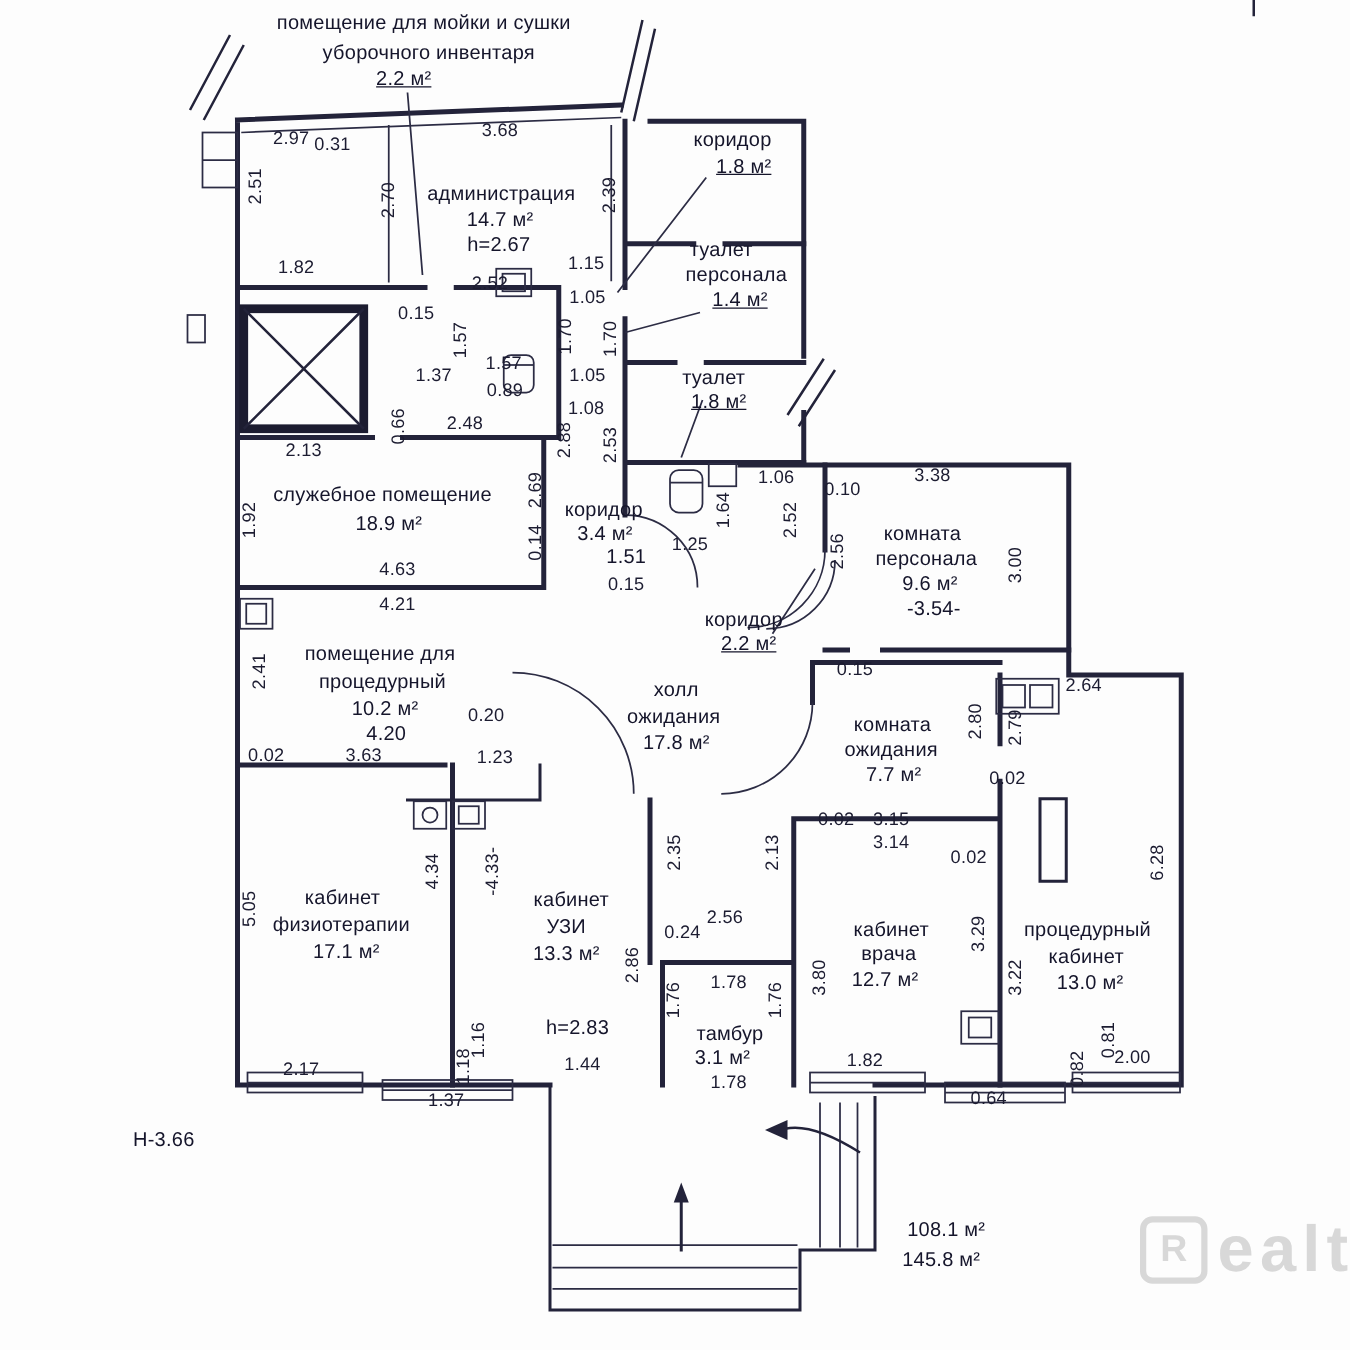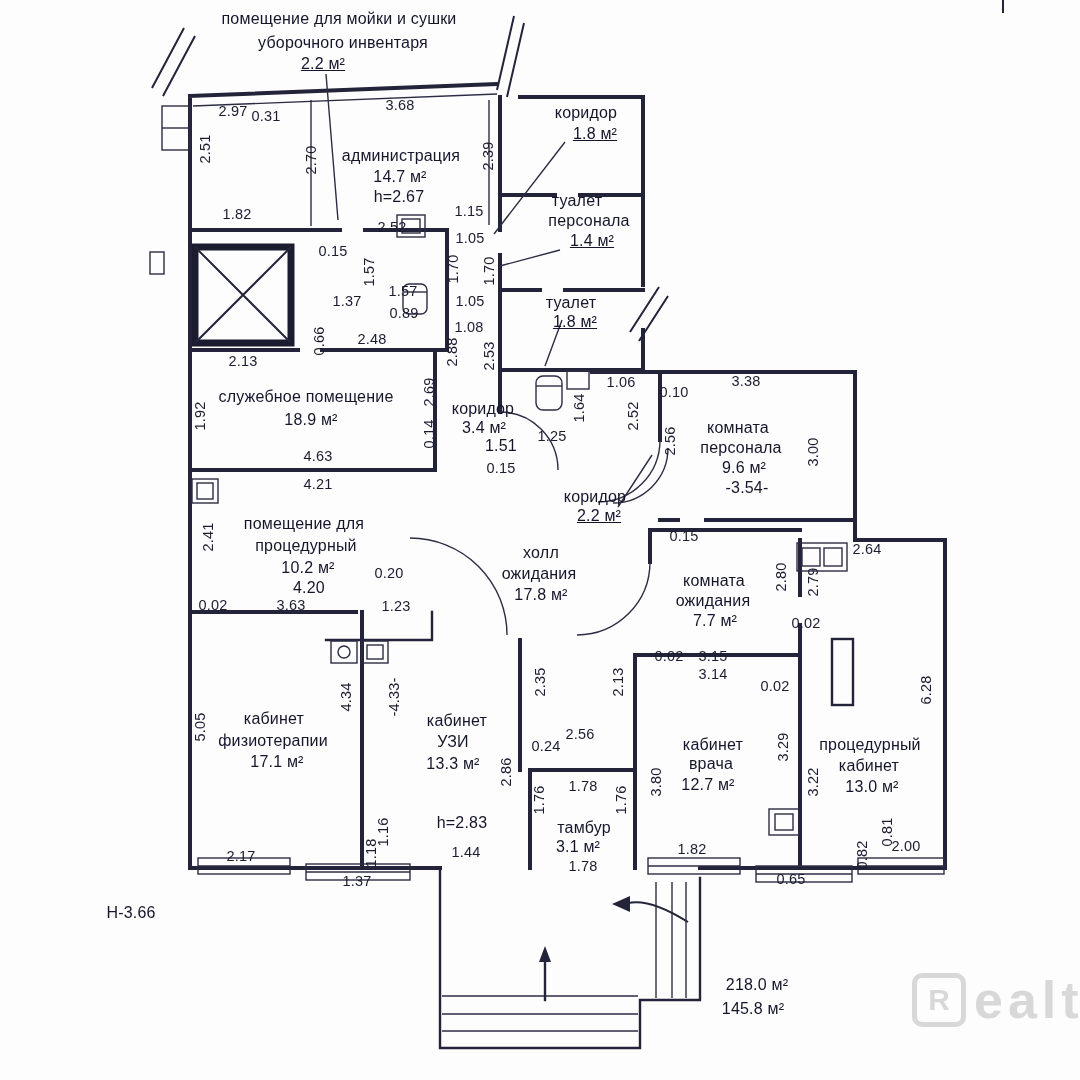--- a/index.html
+++ b/index.html
@@ -292,26 +292,26 @@
   <div class="d v" style="left:621px;top:800px">1.76</div>
   <div class="d v" style="left:887px;top:832px">0.81</div>
   <div class="d v" style="left:862px;top:855px">0.82</div>
   <div class="d" style="left:906px;top:846px">2.00</div>
   <div class="d" style="left:241px;top:856px">2.17</div>
   <div class="d v" style="left:383px;top:832px">1.16</div>
   <div class="d v" style="left:371px;top:853px">1.18</div>
   <div class="d" style="left:466px;top:852px">1.44</div>
   <div class="d" style="left:357px;top:881px">1.37</div>
   <div class="d" style="left:692px;top:849px">1.82</div>
-  <div class="d" style="left:791px;top:879px">0.65</div>
+  <div class="d" style="left:791px;top:879px">0.64</div>
   <div class="d" style="left:583px;top:866px">1.78</div>
   <div class="r" style="left:462px;top:823px">h=2.83</div>
 
   <div class="r" style="left:131px;top:913px">Н-3.66</div>
-  <div class="r" style="left:757px;top:985px">218.0 м²</div>
+  <div class="r" style="left:757px;top:985px">108.1 м²</div>
   <div class="r" style="left:753px;top:1009px">145.8 м²</div>
 
   <div class="wm">
     <div class="box">R</div>
     <div class="txt">ealt</div>
   </div>
 
 </div>
 
 </body></html>

